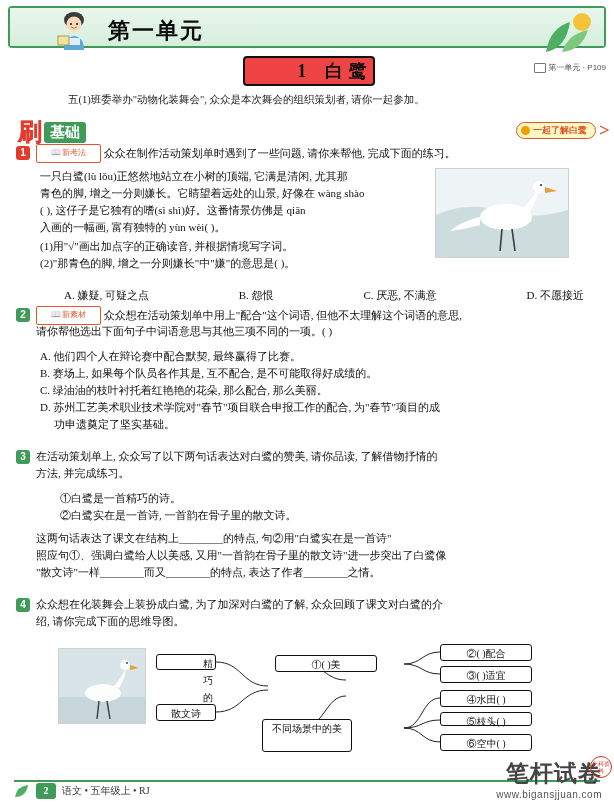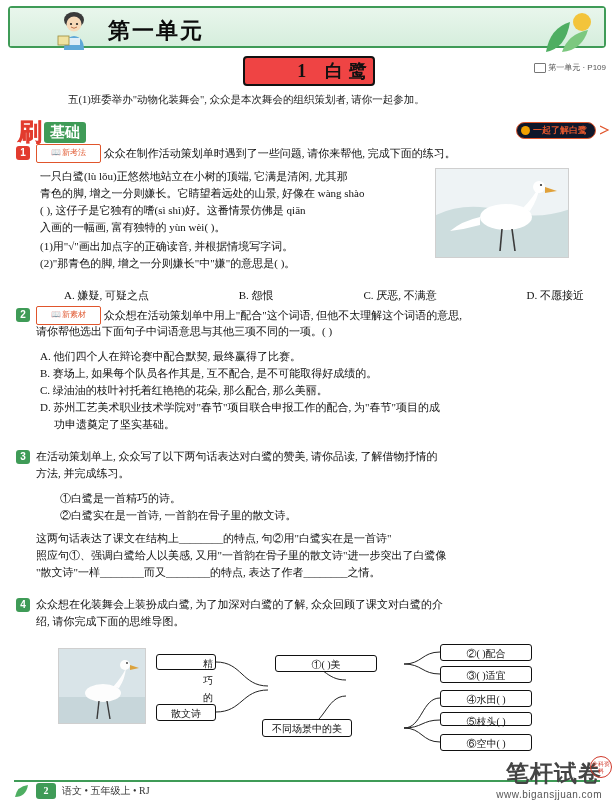--- a/index.html
+++ b/index.html
@@ -76,21 +76,21 @@
     font-family:"Liberation Serif", serif;
     -webkit-text-stroke: 0.5px #e23b2e;
   }
   .shua .chip {
     margin-left:2px;
     background:#3f9b57; color:#fff; font-size:15px; font-weight:bold;
     padding:1px 6px; border-radius:3px; font-family:"Liberation Serif", serif;
   }
   .know-pill {
     position:absolute; right: 18px; top: 122px;
-    background:#0f172a; border:1.5px solid #e0552c; color:#e0552c;
+    background:#fef9c3; border:1.5px solid #e0552c; color:#e0552c;
     border-radius:9px; font-size:9px; padding:1px 8px 1px 16px;
     font-family:"Liberation Serif", serif; font-weight:bold;
   }
   .know-pill .dot {
     position:absolute; left:4px; top:3px; width:9px;height:9px;border-radius:50%;
     background:#f0a000;
   }
   .know-deco { position:absolute; right:4px; top:124px; width:10px; height:12px; }
 
   
@@ -321,21 +321,21 @@
       <path d="M254 20 C 272 20, 272 30, 290 30" stroke="#222" fill="none" stroke-width="1"></path>
       <path d="M254 84 C 272 84, 272 54, 290 54" stroke="#222" fill="none" stroke-width="1"></path>
       <path d="M254 84 C 272 84, 272 76, 290 76" stroke="#222" fill="none" stroke-width="1"></path>
       <path d="M254 84 C 272 84, 272 98, 290 98" stroke="#222" fill="none" stroke-width="1"></path>
     </svg>
 
     <div class="mmbox" style="left:6px; top:10px; width:60px; height:16px; line-height:17px;padding-left:44px;">精巧的诗</div>
     <div class="mmbox" style="left:6px; top:60px; width:60px; height:17px; line-height:17px;">散文诗</div>
 
     <div class="mmbox" style="left:125px; top:11px; width:102px; height:17px; line-height:17px;">①(          )美</div>
-    <div class="mmbox" style="left:112px; top:75px; width:90px; height:18px; line-height:17px;">不同场景中的美</div>
+    <div class="mmbox" style="left:112px; top:75px; width:90px; height:33px; line-height:17px;">不同场景中的美</div>
 
     <div class="mmbox" style="left:290px; top:0px; width:92px; height:17px; line-height:17px;">②(          )配合</div>
     <div class="mmbox" style="left:290px; top:22px; width:92px; height:17px; line-height:17px;">③(          )适宜</div>
     <div class="mmbox" style="left:290px; top:46px; width:92px; height:17px; line-height:17px;">④水田(          )</div>
     <div class="mmbox" style="left:290px; top:68px; width:92px; height:14px; line-height:17px;">⑤枝头(          )</div>
     <div class="mmbox" style="left:290px; top:90px; width:92px; height:17px; line-height:17px;">⑥空中(          )</div>
   </div>
 
   <div class="footer-line"></div>
   <div class="footer">

